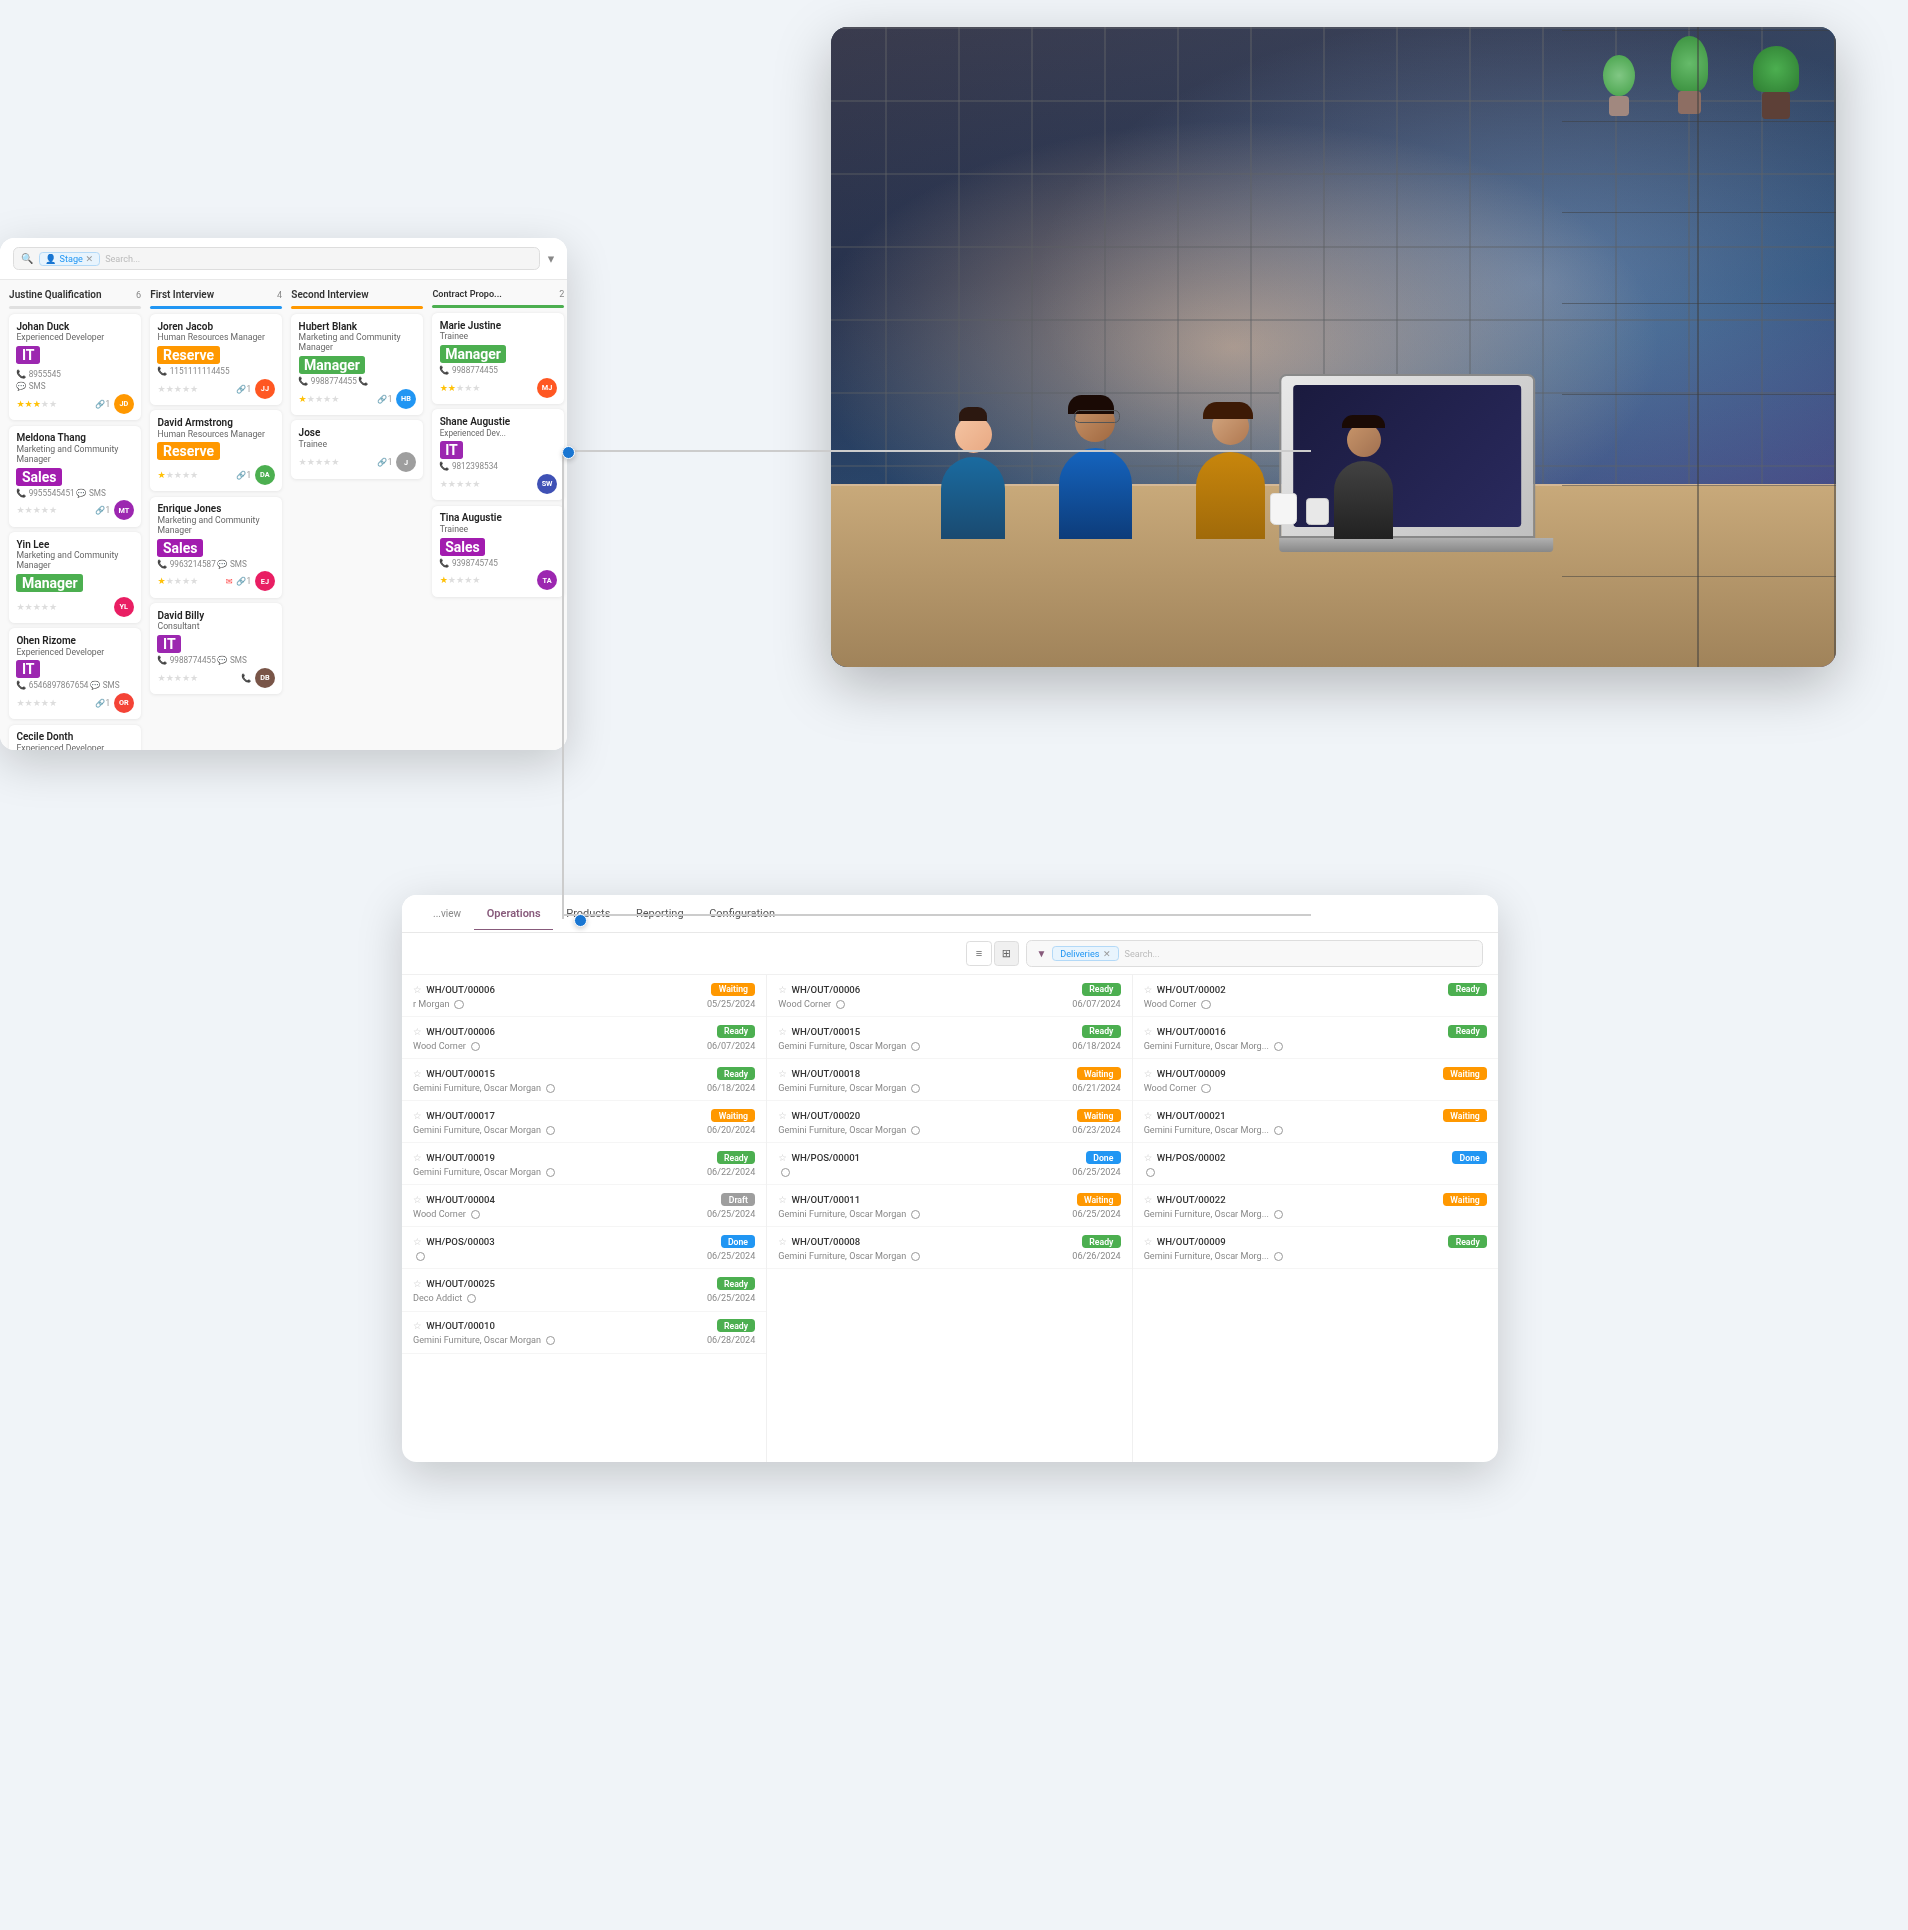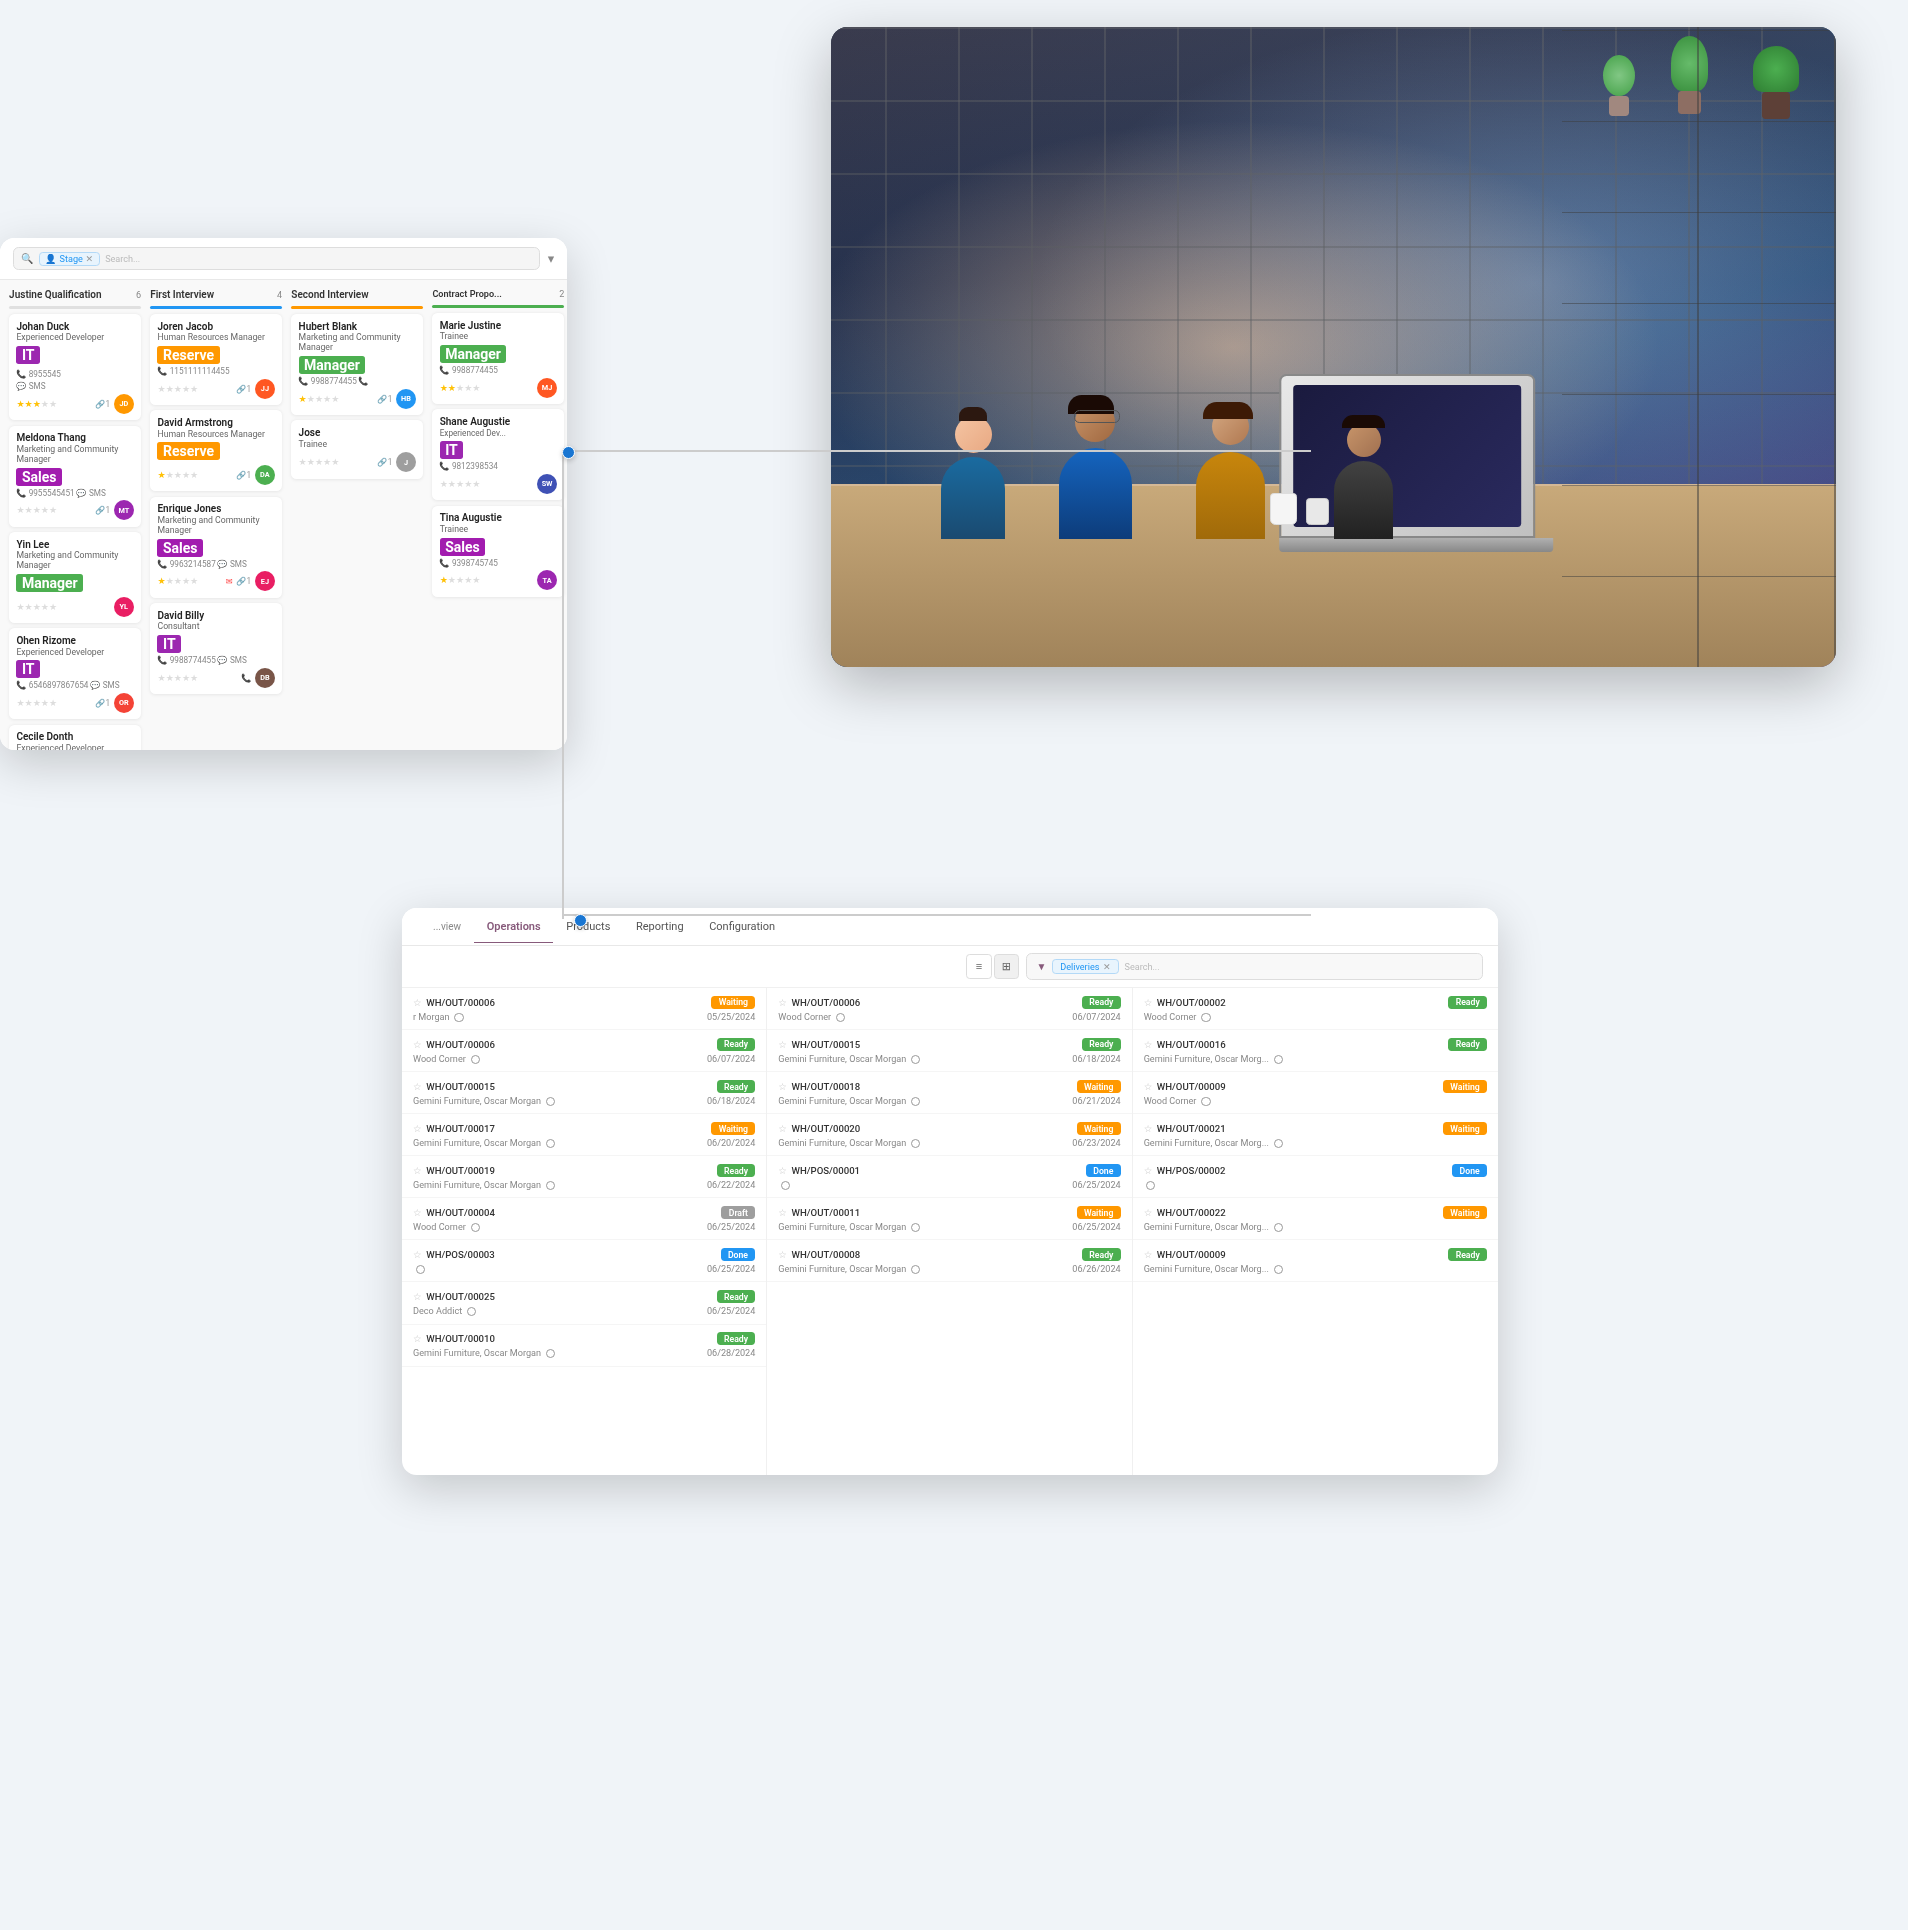--- a/index.html
+++ b/index.html
@@ -235,21 +235,20 @@
     .inventory-panel {
       position: absolute;
       top: 895px;
       left: 402px;
       width: 1096px;
       height: 567px;
       background: #fff;
       border-radius: 14.6px;
       box-shadow: 0 13.7px 46px rgba(0,0,0,0.18);
       overflow: hidden;
-      margin-top: 13px;
     }
     .inv-nav {
       display: flex;
       align-items: center;
       gap: 0;
       padding: 0 18.3px;
       border-bottom: 0.9px solid #e8e8e8;
       background: #fff;
       height: 38px;
     }

